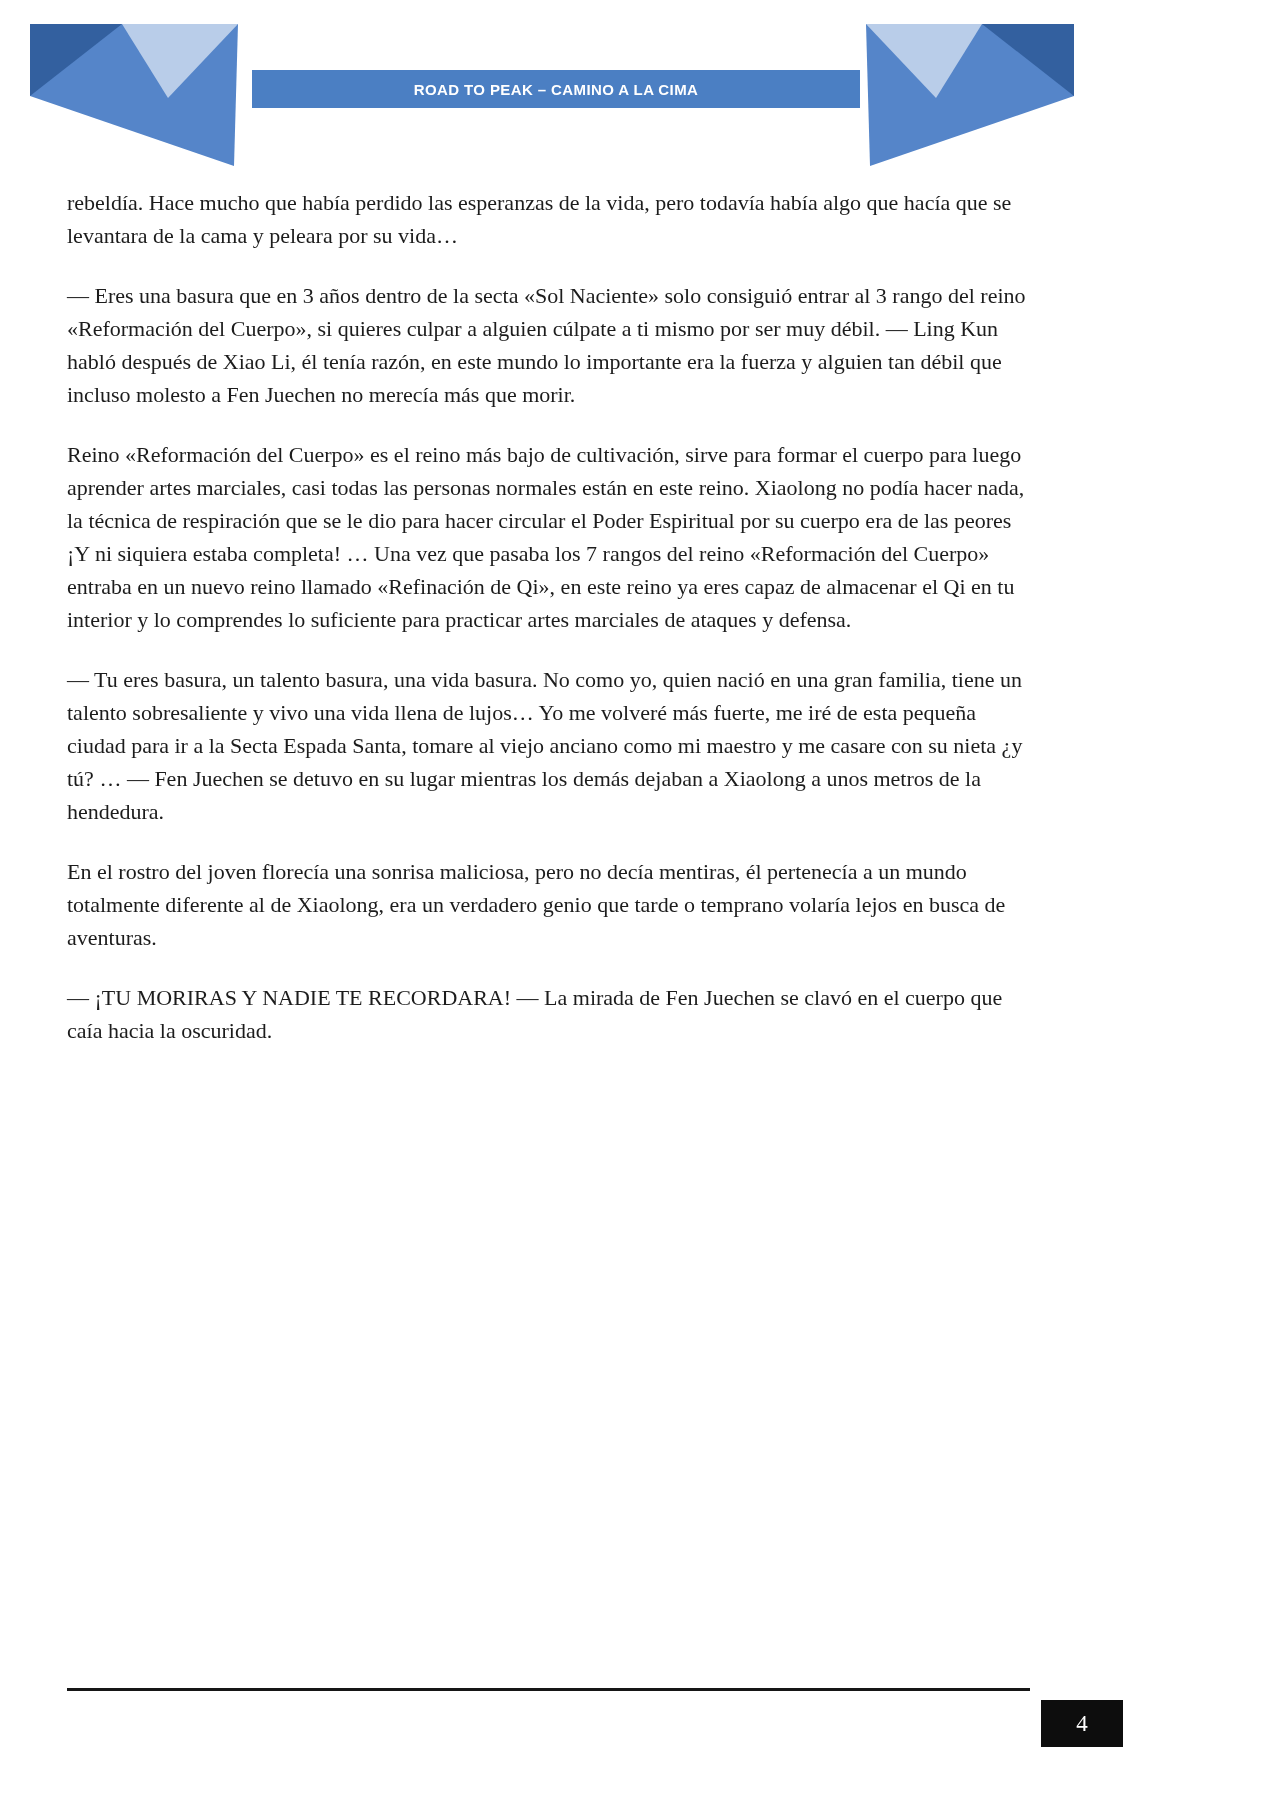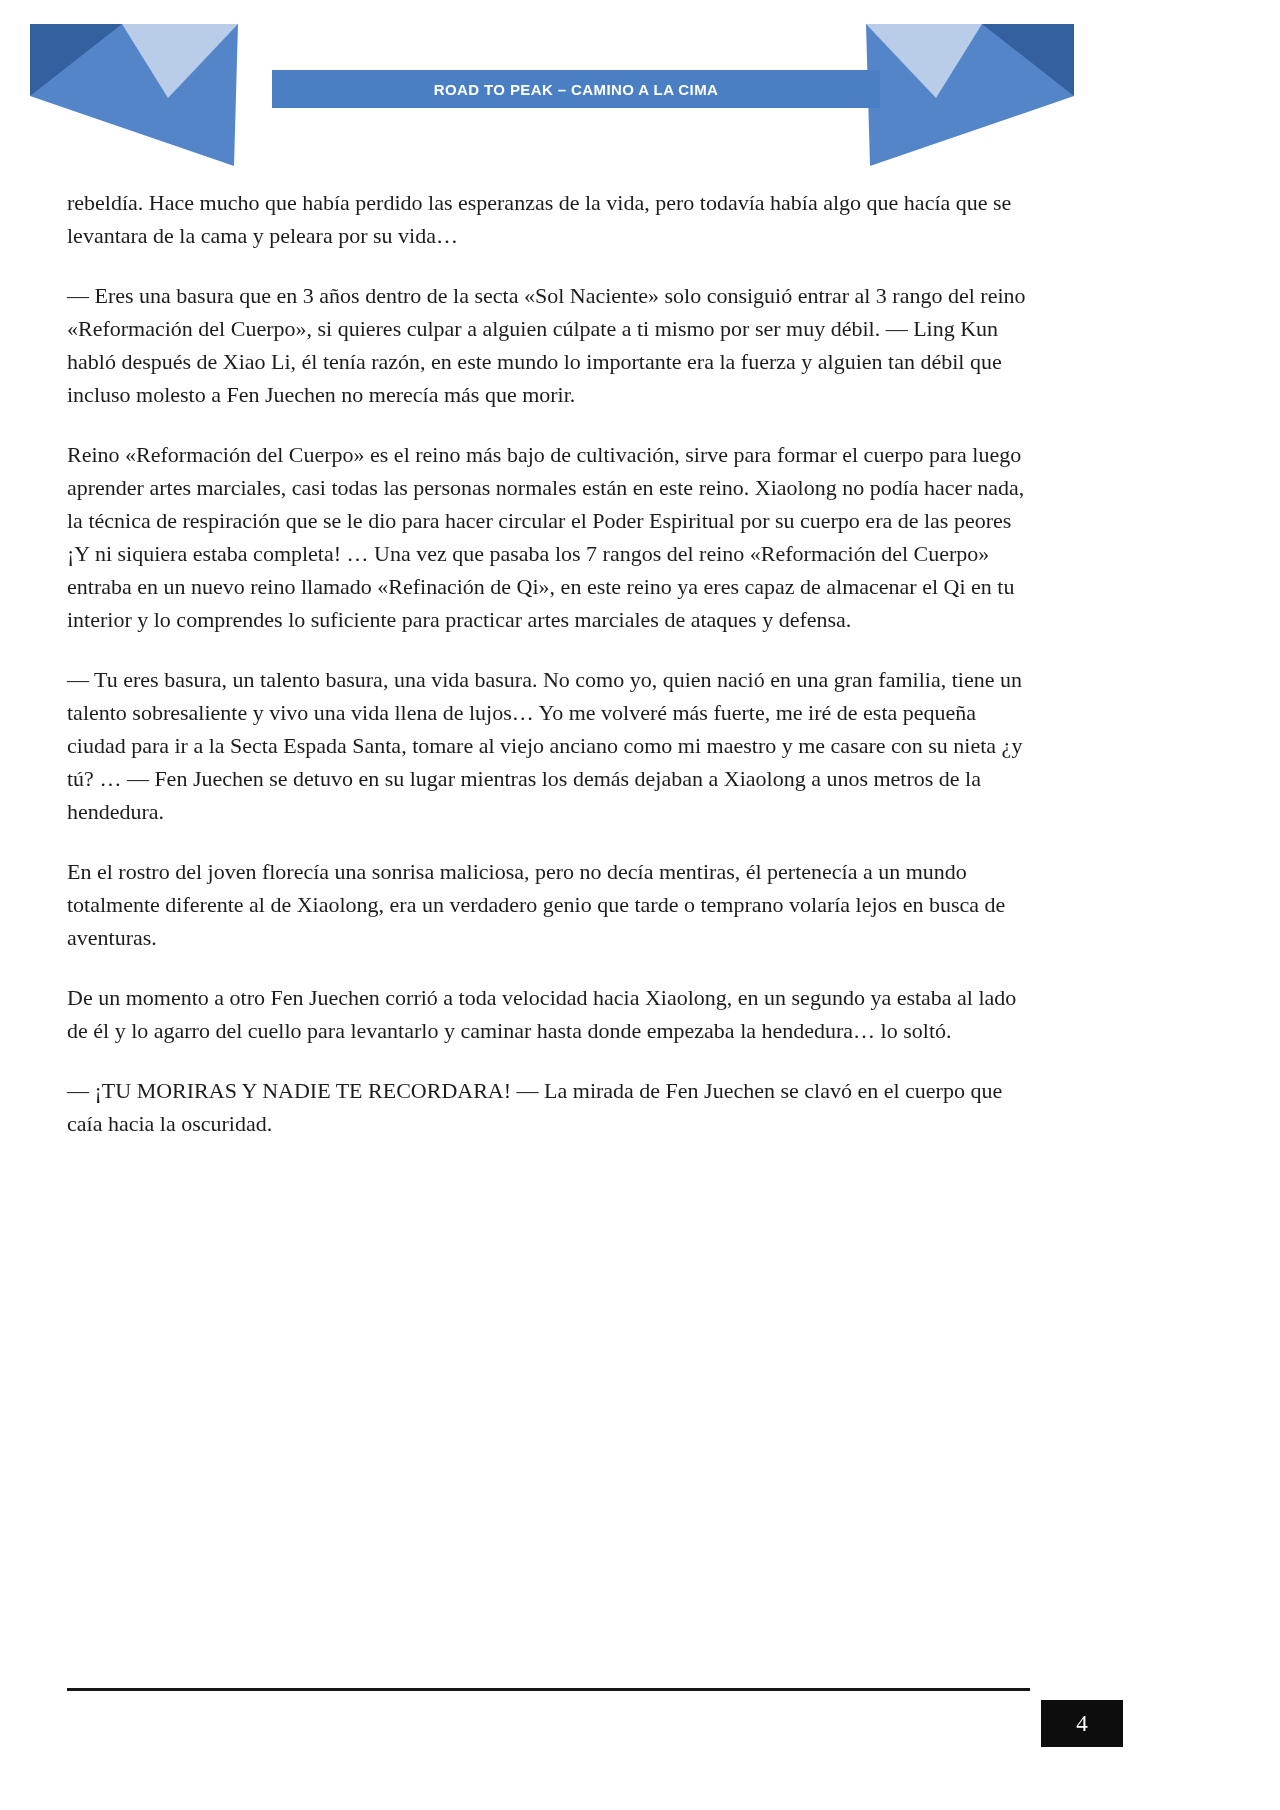--- a/index.html
+++ b/index.html
@@ -27,21 +27,20 @@
   .banner {
     position: absolute;
     top: 70px;
     left: 252px;
     width: 608px;
     height: 38px;
     background: #4b7fc3;
     display: flex;
     align-items: center;
     justify-content: center;
-    margin-left: 20px;
   }
   .banner span {
     font-family: "Liberation Sans", "DejaVu Sans", sans-serif;
     font-weight: bold;
     font-size: 15px;
     letter-spacing: 0.4px;
     color: #ffffff;
     white-space: nowrap;
   }
   .body-text {
@@ -100,21 +99,20 @@
   <div class="banner">
     <span>ROAD TO PEAK – CAMINO A LA CIMA</span>
   </div>
 
   <div class="body-text">
     <p>rebeldía. Hace mucho que había perdido las esperanzas de la vida, pero todavía había algo que hacía que se levantara de la cama y peleara por su vida…</p>
     <p>— Eres una basura que en 3 años dentro de la secta «Sol Naciente» solo consiguió entrar al 3 rango del reino «Reformación del Cuerpo», si quieres culpar a alguien cúlpate a ti mismo por ser muy débil. — Ling Kun habló después de Xiao Li, él tenía razón, en este mundo lo importante era la fuerza y alguien tan débil que incluso molesto a Fen Juechen no merecía más que morir.</p>
     <p>Reino «Reformación del Cuerpo» es el reino más bajo de cultivación, sirve para formar el cuerpo para luego aprender artes marciales, casi todas las personas normales están en este reino. Xiaolong no podía hacer nada, la técnica de respiración que se le dio para hacer circular el Poder Espiritual por su cuerpo era de las peores ¡Y ni siquiera estaba completa! … Una vez que pasaba los 7 rangos del reino «Reformación del Cuerpo» entraba en un nuevo reino llamado «Refinación de Qi», en este reino ya eres capaz de almacenar el Qi en tu interior y lo comprendes lo suficiente para practicar artes marciales de ataques y defensa.</p>
     <p>— Tu eres basura, un talento basura, una vida basura. No como yo, quien nació en una gran familia, tiene un talento sobresaliente y vivo una vida llena de lujos… Yo me volveré más fuerte, me iré de esta pequeña ciudad para ir a la Secta Espada Santa, tomare al viejo anciano como mi maestro y me casare con su nieta ¿y tú? … — Fen Juechen se detuvo en su lugar mientras los demás dejaban a Xiaolong a unos metros de la hendedura.</p>
     <p>En el rostro del joven florecía una sonrisa maliciosa, pero no decía mentiras, él pertenecía a un mundo totalmente diferente al de Xiaolong, era un verdadero genio que tarde o temprano volaría lejos en busca de aventuras.</p>
-    <p>De un momento a otro Fen Juechen corrió a toda velocidad hacia Xiaolong, en un segundo ya estaba al lado de él y lo agarro del cuello para levantarlo y caminar hasta donde empezaba la hendedura… lo soltó.</p>
     <p>— ¡TU MORIRAS Y NADIE TE RECORDARA! — La mirada de Fen Juechen se clavó en el cuerpo que caía hacia la oscuridad.</p>
   </div>
 
   <div class="footer-line"></div>
 
   <div class="page-number">
     <span>4</span>
   </div>
 
 </div>

